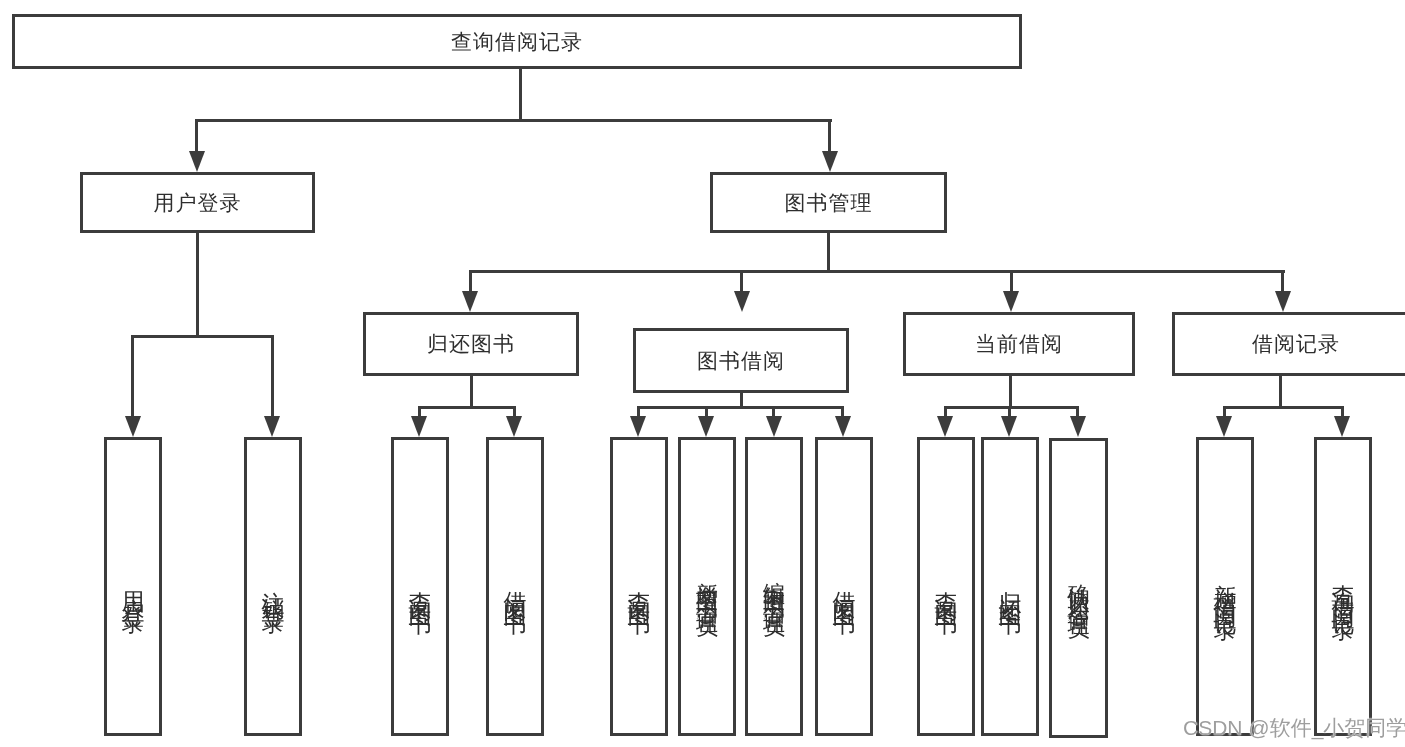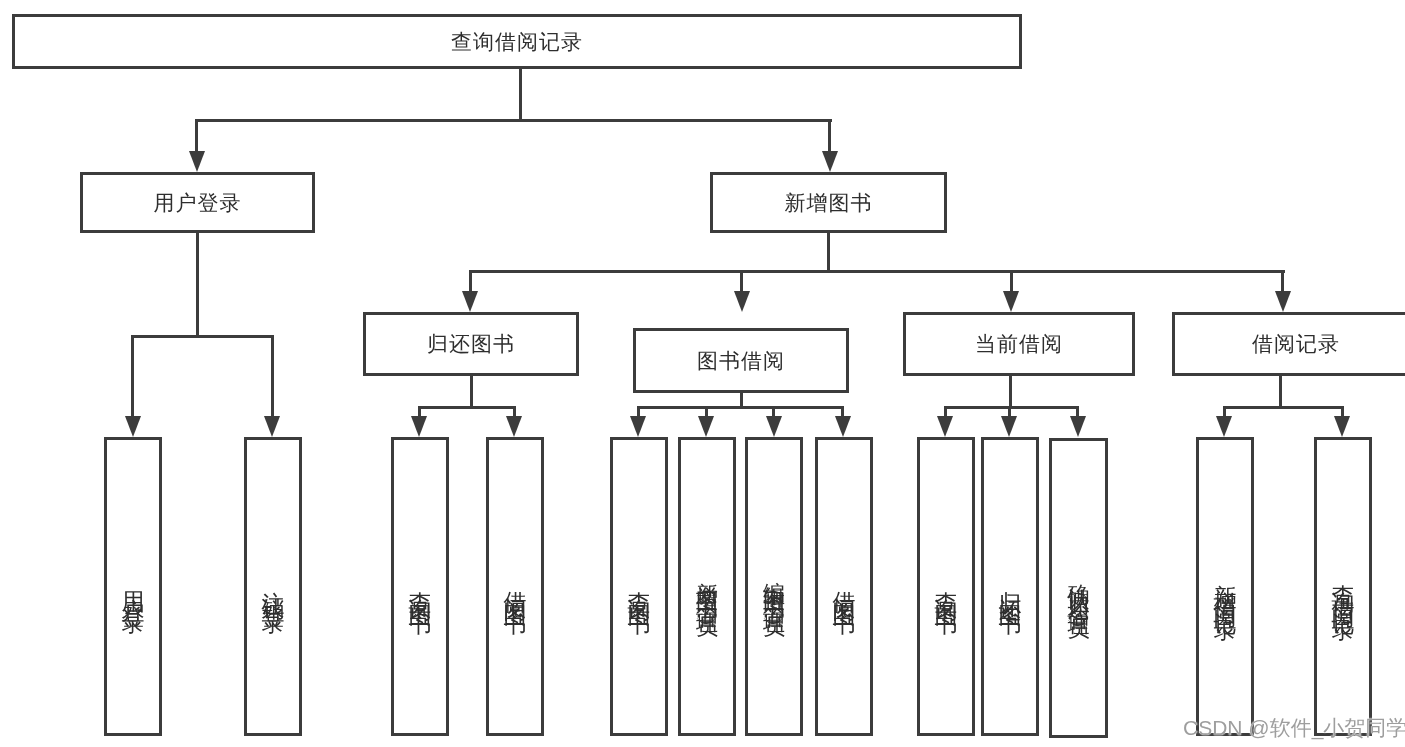--- a/index.html
+++ b/index.html
@@ -124,21 +124,21 @@
   <div class="arrow" style="left:1334px;top:416px"></div>
 
   <div class="box" style="left:12px;top:14px;width:1010px;height:55px">
     <span class="lbl root-lbl">查询借阅记录</span>
   </div>
 
   <div class="box" style="left:80px;top:172px;width:235px;height:61px">
     <span class="lbl">用户登录</span>
   </div>
   <div class="box" style="left:710px;top:172px;width:237px;height:61px">
-    <span class="lbl">新增图书</span>
+    <span class="lbl">图书管理</span>
   </div>
 
   <div class="box" style="left:363px;top:312px;width:216px;height:64px">
     <span class="lbl">归还图书</span>
   </div>
   <div class="box" style="left:633px;top:328px;width:216px;height:65px">
     <span class="lbl">图书借阅</span>
   </div>
   <div class="box" style="left:903px;top:312px;width:232px;height:64px">
     <span class="lbl">当前借阅</span>

